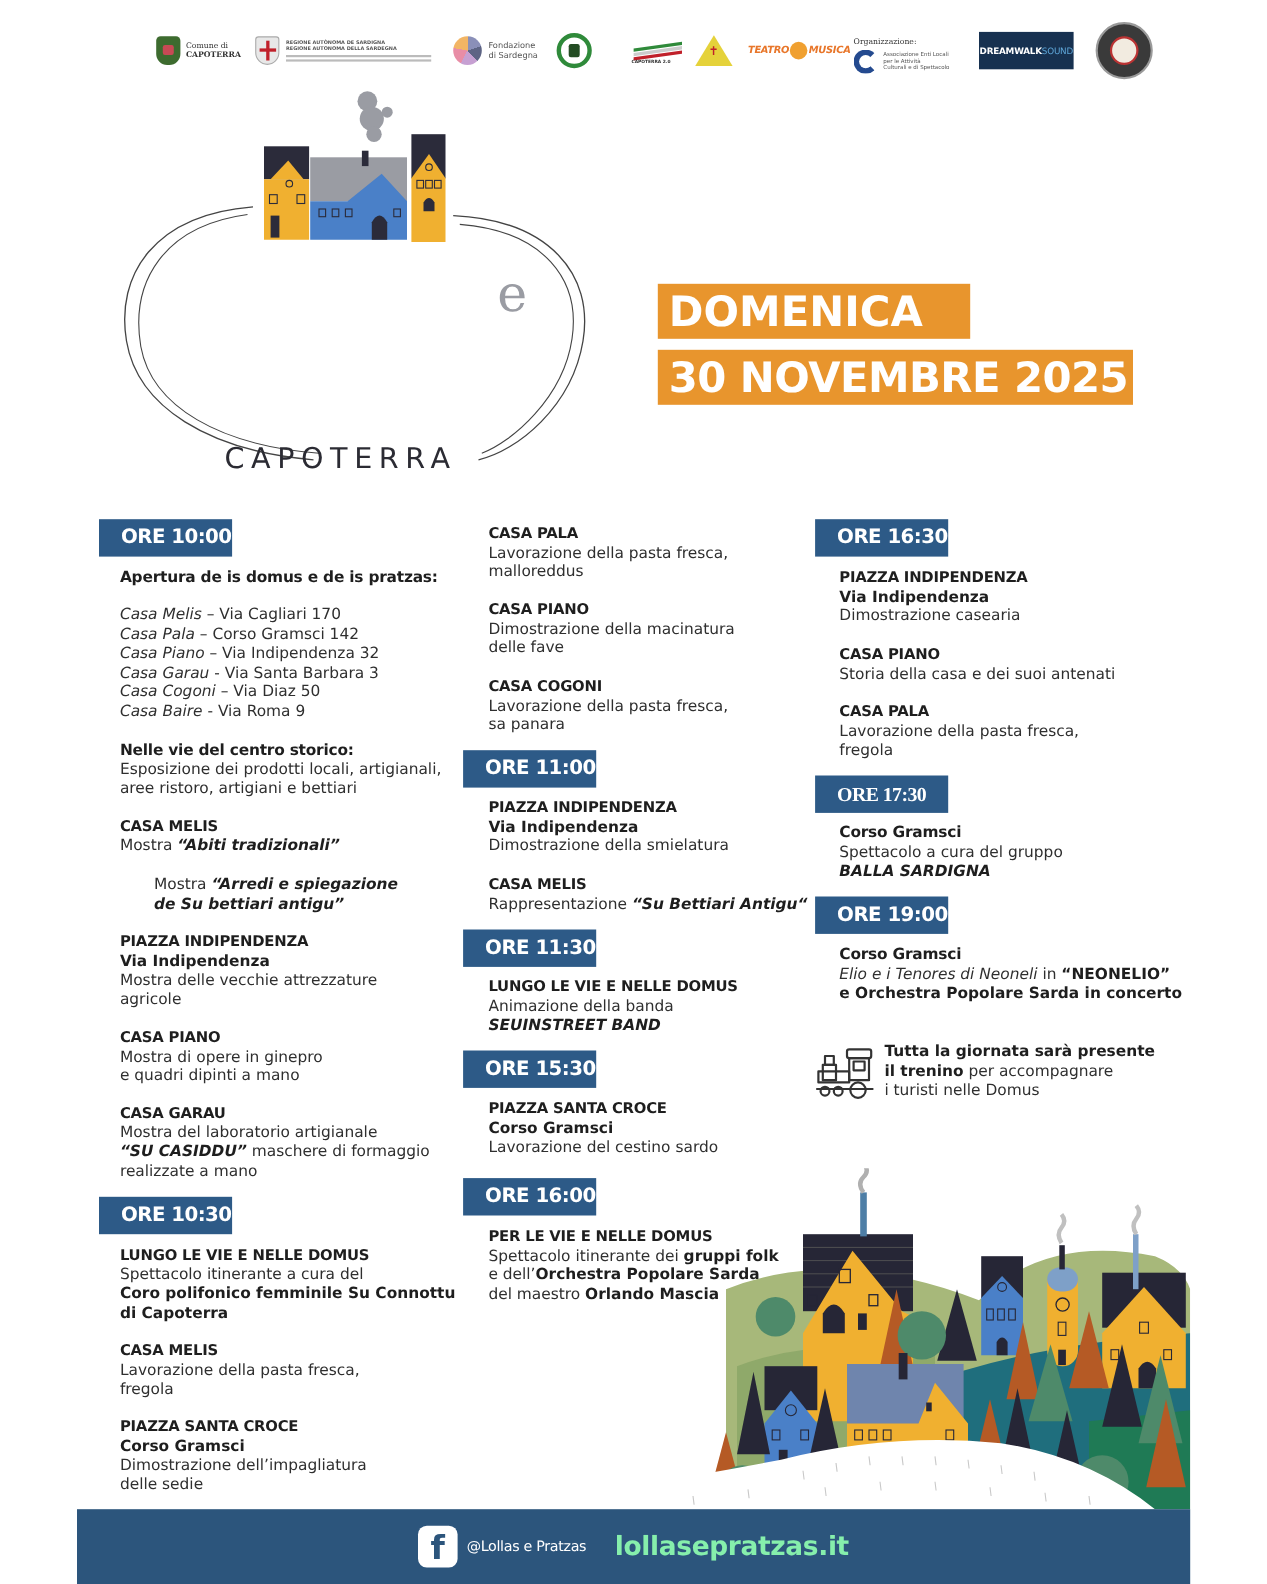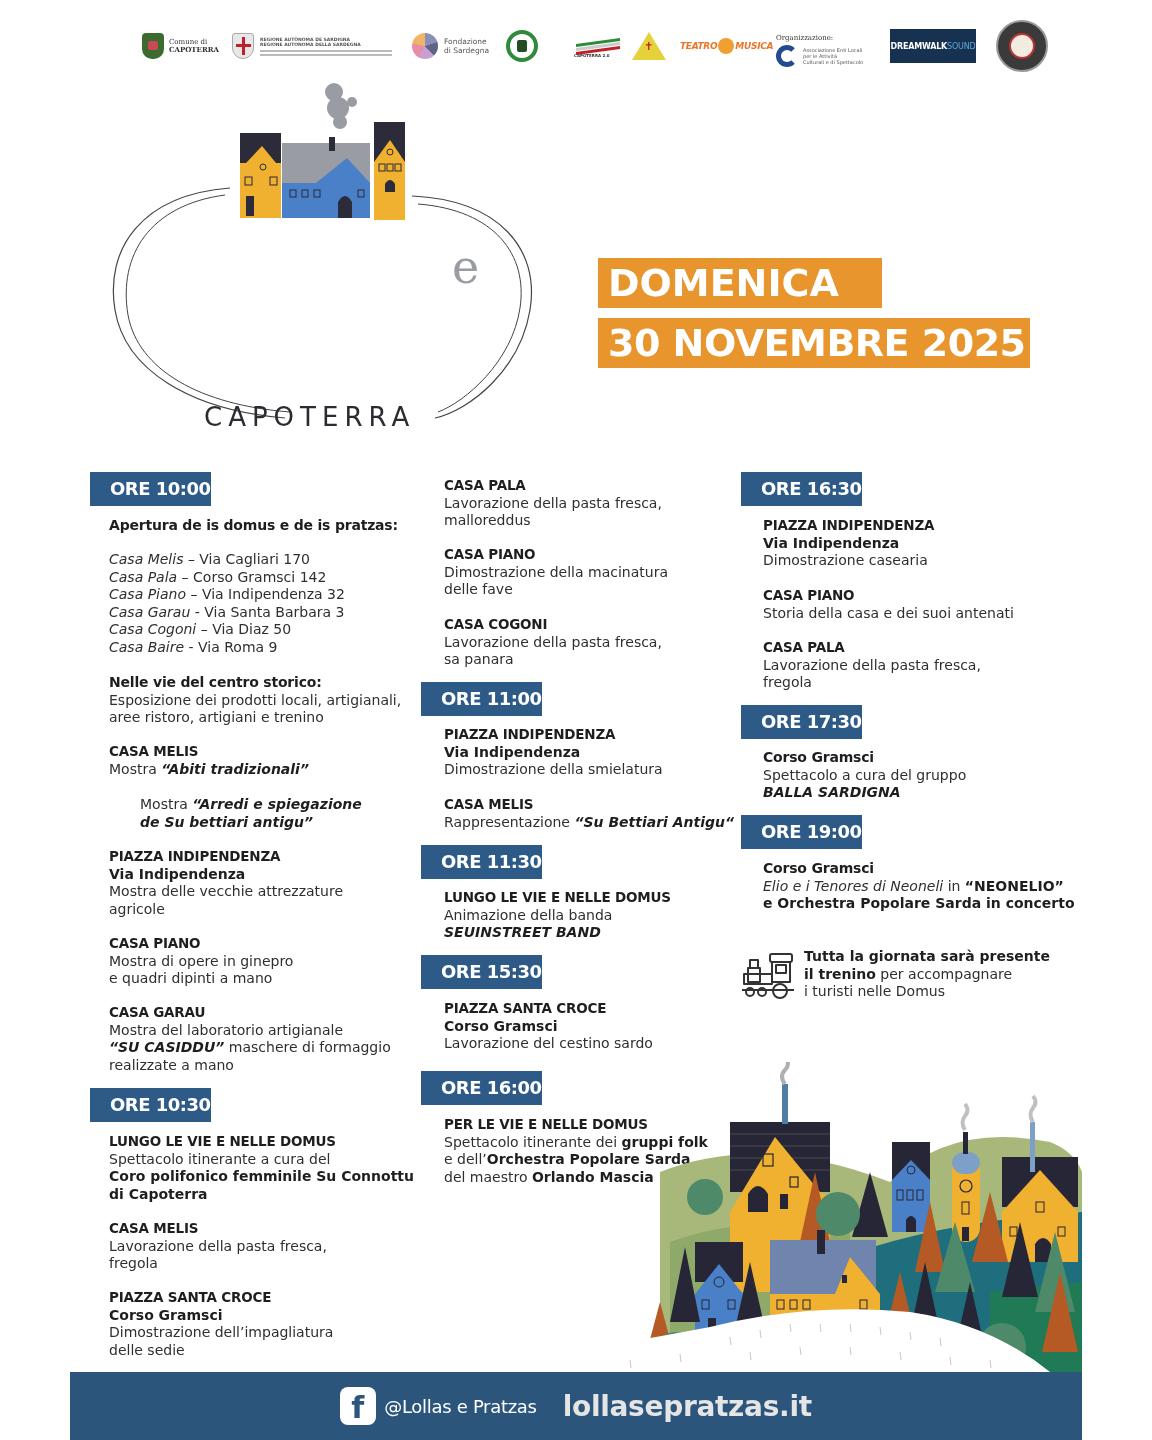--- a/index.html
+++ b/index.html
@@ -62,22 +62,22 @@
   
   .train { position: absolute; left: 740px; top: 950px; width: 56px; height: 50px; }
 
   
   .village { position: absolute; left: 430px; top: 1062px; width: 652px; height: 310px; }
 
   
   .footer { position: absolute; left: 70px; top: 1372px; width: 1012px; height: 68px; background: #2c557c; display: flex; align-items: center; justify-content: center; }
   .fb-icon { width: 36px; height: 38px; background: #fff; border-radius: 8px; position: relative; margin-right: 8px; }
   .fb-icon span { position: absolute; left: 11px; top: 4px; font-family: "DejaVu Sans", sans-serif; font-weight: bold; font-size: 30px; color: #2c557c; line-height: 34px; }
-  .fb-handle { font-family: "DejaVu Sans", sans-serif; font-size: 18px; color: #fff; margin-right: 26px; letter-spacing: -0.3px; }
-  .site { font-family: "DejaVu Sans", sans-serif; font-size: 28px; color: #e5e5e5; font-weight: bold; letter-spacing: -0.3px; }
+  .fb-handle { font-family: "DejaVu Sans", sans-serif; font-size: 13px; color: #fff; margin-right: 26px; letter-spacing: -0.3px; }
+  .site { font-family: "DejaVu Sans", sans-serif; font-size: 24px; color: #86efac; font-weight: bold; letter-spacing: -0.3px; }
 </style>
 </head>
 <body>
 
 <div class="sponsors">
   <div class="sp" style="left:12px;">
     <div class="crest"></div>
     <div class="sp-text">
       <div>Comune di</div>
       <div style="font-weight:bold;">CAPOTERRA</div>
@@ -200,21 +200,21 @@
   <span class="ln"><span class="i">Casa Melis</span><span> – Via Cagliari 170</span></span>
   <span class="ln"><span class="i">Casa Pala</span><span> – Corso Gramsci 142</span></span>
   <span class="ln"><span class="i">Casa Piano</span><span> – Via Indipendenza 32</span></span>
   <span class="ln"><span class="i">Casa Garau</span><span> -  Via Santa Barbara 3</span></span>
   <span class="ln"><span class="i">Casa Cogoni</span><span> – Via Diaz 50</span></span>
   <span class="ln"><span class="i">Casa Baire</span><span> - Via Roma 9</span></span>
 </div>
 <div class="blk" style="left:109px;top:674px;">
   <span class="ln t" style="font-size:14px;">Nelle vie del centro storico:</span>
   <span class="ln">Esposizione dei prodotti locali, artigianali,</span>
-  <span class="ln">aree ristoro, artigiani e trenino</span>
+  <span class="ln">aree ristoro, artigiani e bettiari</span>
 </div>
 <div class="blk" style="left:109px;top:743px;">
   <span class="ln t">CASA MELIS</span>
   <span class="ln"><span>Mostra </span><span class="bi">“Abiti tradizionali”</span></span>
 </div>
 <div class="blk" style="left:109px;top:796px;margin-left:31px;">
   <span class="ln"><span>Mostra </span><span class="bi">“Arredi e spiegazione</span></span>
   <span class="ln bi">de Su bettiari antigu”</span>
 </div>
 <div class="blk" style="left:109px;top:848px;">
@@ -318,21 +318,21 @@
 <div class="blk" style="left:763px;top:587px;">
   <span class="ln t">CASA PIANO</span>
   <span class="ln">Storia della casa e dei suoi antenati</span>
 </div>
 <div class="blk" style="left:763px;top:639px;">
   <span class="ln t">CASA PALA</span>
   <span class="ln">Lavorazione della pasta fresca,</span>
   <span class="ln">fregola</span>
 </div>
 
-<div class="time-badge" style="left:741px;top:705px;">ORE 17:30</div>
+<div class="time-badge" style="left:741px;top:705px;font-family:Liberation Serif, serif;">ORE 17:30</div>
 
 <div class="blk" style="left:763px;top:749px;">
   <span class="ln t" style="font-size:14px;">Corso Gramsci</span>
   <span class="ln">Spettacolo a cura del gruppo</span>
   <span class="ln bi">BALLA SARDIGNA</span>
 </div>
 
 <div class="time-badge" style="left:741px;top:815px;">ORE 19:00</div>
 
 <div class="blk" style="left:763px;top:860px;">

